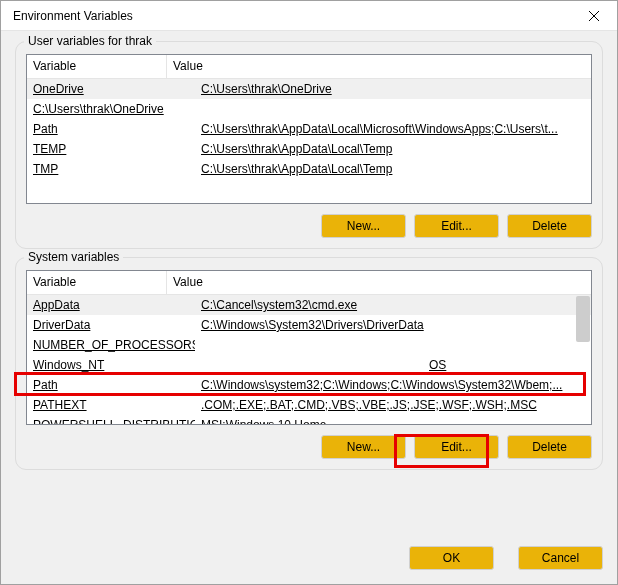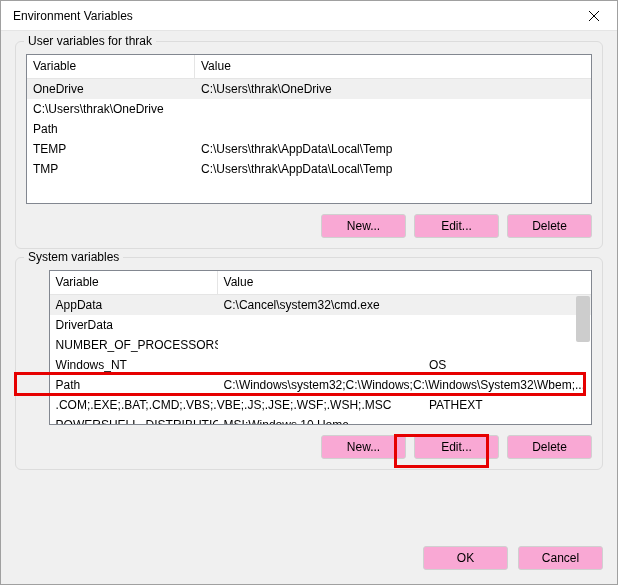--- a/index.html
+++ b/index.html
@@ -3,37 +3,37 @@
 <meta charset="utf-8">
 <style>
 * { box-sizing: border-box; font-family: 'Segoe UI', Tahoma, sans-serif; font-size: 12px; }
 body { margin: 0; padding: 0; background: #f0f0f0; width: 618px; height: 585px; overflow: hidden; }
 .window { width: 618px; height: 585px; background: #f0f0f0; border: 1px solid #a0a0a0; display: flex; flex-direction: column; }
 .titlebar { height: 30px; background: #fff; border-bottom: 1px solid #e5e5e5; display: flex; align-items: center; padding: 12px 12px; position: relative; }
 .titlebar-title { color: #000; }
 .close-btn { position: absolute; right: 0; top: 0; width: 46px; height: 30px; display: flex; align-items: center; justify-content: center; color: #000; cursor: pointer; }
 .close-btn svg { width: 10px; height: 10px; }
 .content { flex: 1; padding: 10px 14px 14px 14px; display: flex; flex-direction: column; gap: 8px; }
-.group { border: 1px solid #dcdcdc; border-radius: 6px; padding: 8px 10px 10px 10px; position: relative; display: flex; flex-direction: column; }
+.group { border: 1px solid #dcdcdc; border-radius: 11px; padding: 8px 10px 10px 10px; position: relative; display: flex; flex-direction: column; }
 .group-label { position: absolute; top: -8px; left: 8px; background: #f0f0f0; padding: 0 4px; color: #000; }
 .listbox { border: 1px solid #828790; background: #fff; height: 150px; overflow: hidden; margin-top: 4px; }
 .listbox.sys { height: 155px; position: relative; }
 .header-row { display: flex; height: 24px; border-bottom: 1px solid #e5e5e5; }
 .header-cell { padding: 4px 6px; color: #000; }
-.col-var { width: 168px; border-right: 1px solid #e5e5e5; }
+.col-var { width: 140px; border-right: 1px solid #e5e5e5; }
 .col-val { flex: 1; }
 .row { display: flex; height: 20px; align-items: center; }
 .row.sel { background: #f0f0f0; }
-.cell { padding: 2px 6px; white-space: nowrap; overflow: hidden; color: #000; }
+.cell { padding: 2px 6px; white-space: nowrap; overflow: hidden; color: #000; text-decoration: underline; }
 .cell.var { width: 168px; }
 .cell.val { flex: 1; }
 .scrollbar-stub { position: absolute; right: 1px; top: 25px; width: 14px; height: 46px; background: #cdcdcd; border-radius: 2px; }
 .btnrow { display: flex; justify-content: flex-end; gap: 8px; margin-top: 10px; }
-.btn { width: 85px; height: 24px; background: #f9a8d4; border: 1px solid #d0d0d0; border-radius: 3px; color: #000; cursor: pointer; display: flex; align-items: center; justify-content: center; }
-.footer { display: flex; justify-content: flex-end; gap: 10px; padding: 0 14px 14px 0; }
+.btn { width: 85px; height: 24px; background: #eab308; border: 1px solid #d0d0d0; border-radius: 3px; color: #000; cursor: pointer; display: flex; align-items: center; justify-content: center; }
+.footer { display: flex; justify-content: flex-end; gap: 24px; padding: 0 14px 14px 0; }
 .hl-row { position: absolute; border: 3px solid #e60000; pointer-events: none; }
 .hl-btn { position: absolute; border: 3px solid #e60000; pointer-events: none; }
 </style>
 </head>
 <body>
 
 <div class="window">
   <div class="titlebar">
     <span class="titlebar-title">Environment Variables</span>
     <div class="close-btn">
@@ -54,65 +54,67 @@
         </div>
         <div class="row sel">
           <div class="cell var">OneDrive</div>
           <div class="cell val">C:\Users\thrak\OneDrive</div>
         </div>
         <div class="row">
           <div class="cell val">C:\Users\thrak\OneDrive</div>
         </div>
         <div class="row">
           <div class="cell var">Path</div>
+          <div class="cell val">C:\Users\thrak\AppData\Local\Microsoft\WindowsApps;C:\Users\t...</div>
         </div>
         <div class="row">
           <div class="cell var">TEMP</div>
           <div class="cell val">C:\Users\thrak\AppData\Local\Temp</div>
         </div>
         <div class="row">
           <div class="cell var">TMP</div>
           <div class="cell val">C:\Users\thrak\AppData\Local\Temp</div>
         </div>
       </div>
       <div class="btnrow">
         <div class="btn">New...</div>
         <div class="btn">Edit...</div>
         <div class="btn">Delete</div>
       </div>
     </div>
 
-    <div class="group" style="position:relative;align-items:flex-end;">
+    <div class="group" style="position:relative;">
       <span class="group-label">System variables</span>
       <div class="listbox sys">
         <div class="header-row">
           <div class="header-cell col-var">Variable</div>
           <div class="header-cell col-val">Value</div>
         </div>
         <div class="row sel">
           <div class="cell var">AppData</div>
           <div class="cell val">C:\Cancel\system32\cmd.exe</div>
         </div>
         <div class="row">
           <div class="cell var">DriverData</div>
+          <div class="cell val">C:\Windows\System32\Drivers\DriverData</div>
         </div>
         <div class="row">
           <div class="cell var">NUMBER_OF_PROCESSORS</div>
         </div>
         <div class="row">
           <div class="cell val">Windows_NT</div>
           <div class="cell var">OS</div>
         </div>
         <div class="row">
           <div class="cell var">Path</div>
           <div class="cell val">C:\Windows\system32;C:\Windows;C:\Windows\System32\Wbem;...</div>
         </div>
         <div class="row">
+          <div class="cell var">PATHEXT</div>
           <div class="cell val">.COM;.EXE;.BAT;.CMD;.VBS;.VBE;.JS;.JSE;.WSF;.WSH;.MSC</div>
-          <div class="cell var">PATHEXT</div>
         </div>
         <div class="row">
           <div class="cell var">POWERSHELL_DISTRIBUTIO...</div>
           <div class="cell val">MSI:Windows 10 Home</div>
         </div>
         <div class="scrollbar-stub"></div>
       </div>
       <div class="btnrow" style="position:relative;">
         <div class="btn">New...</div>
         <div class="btn" style="position:relative;">Edit...</div>

